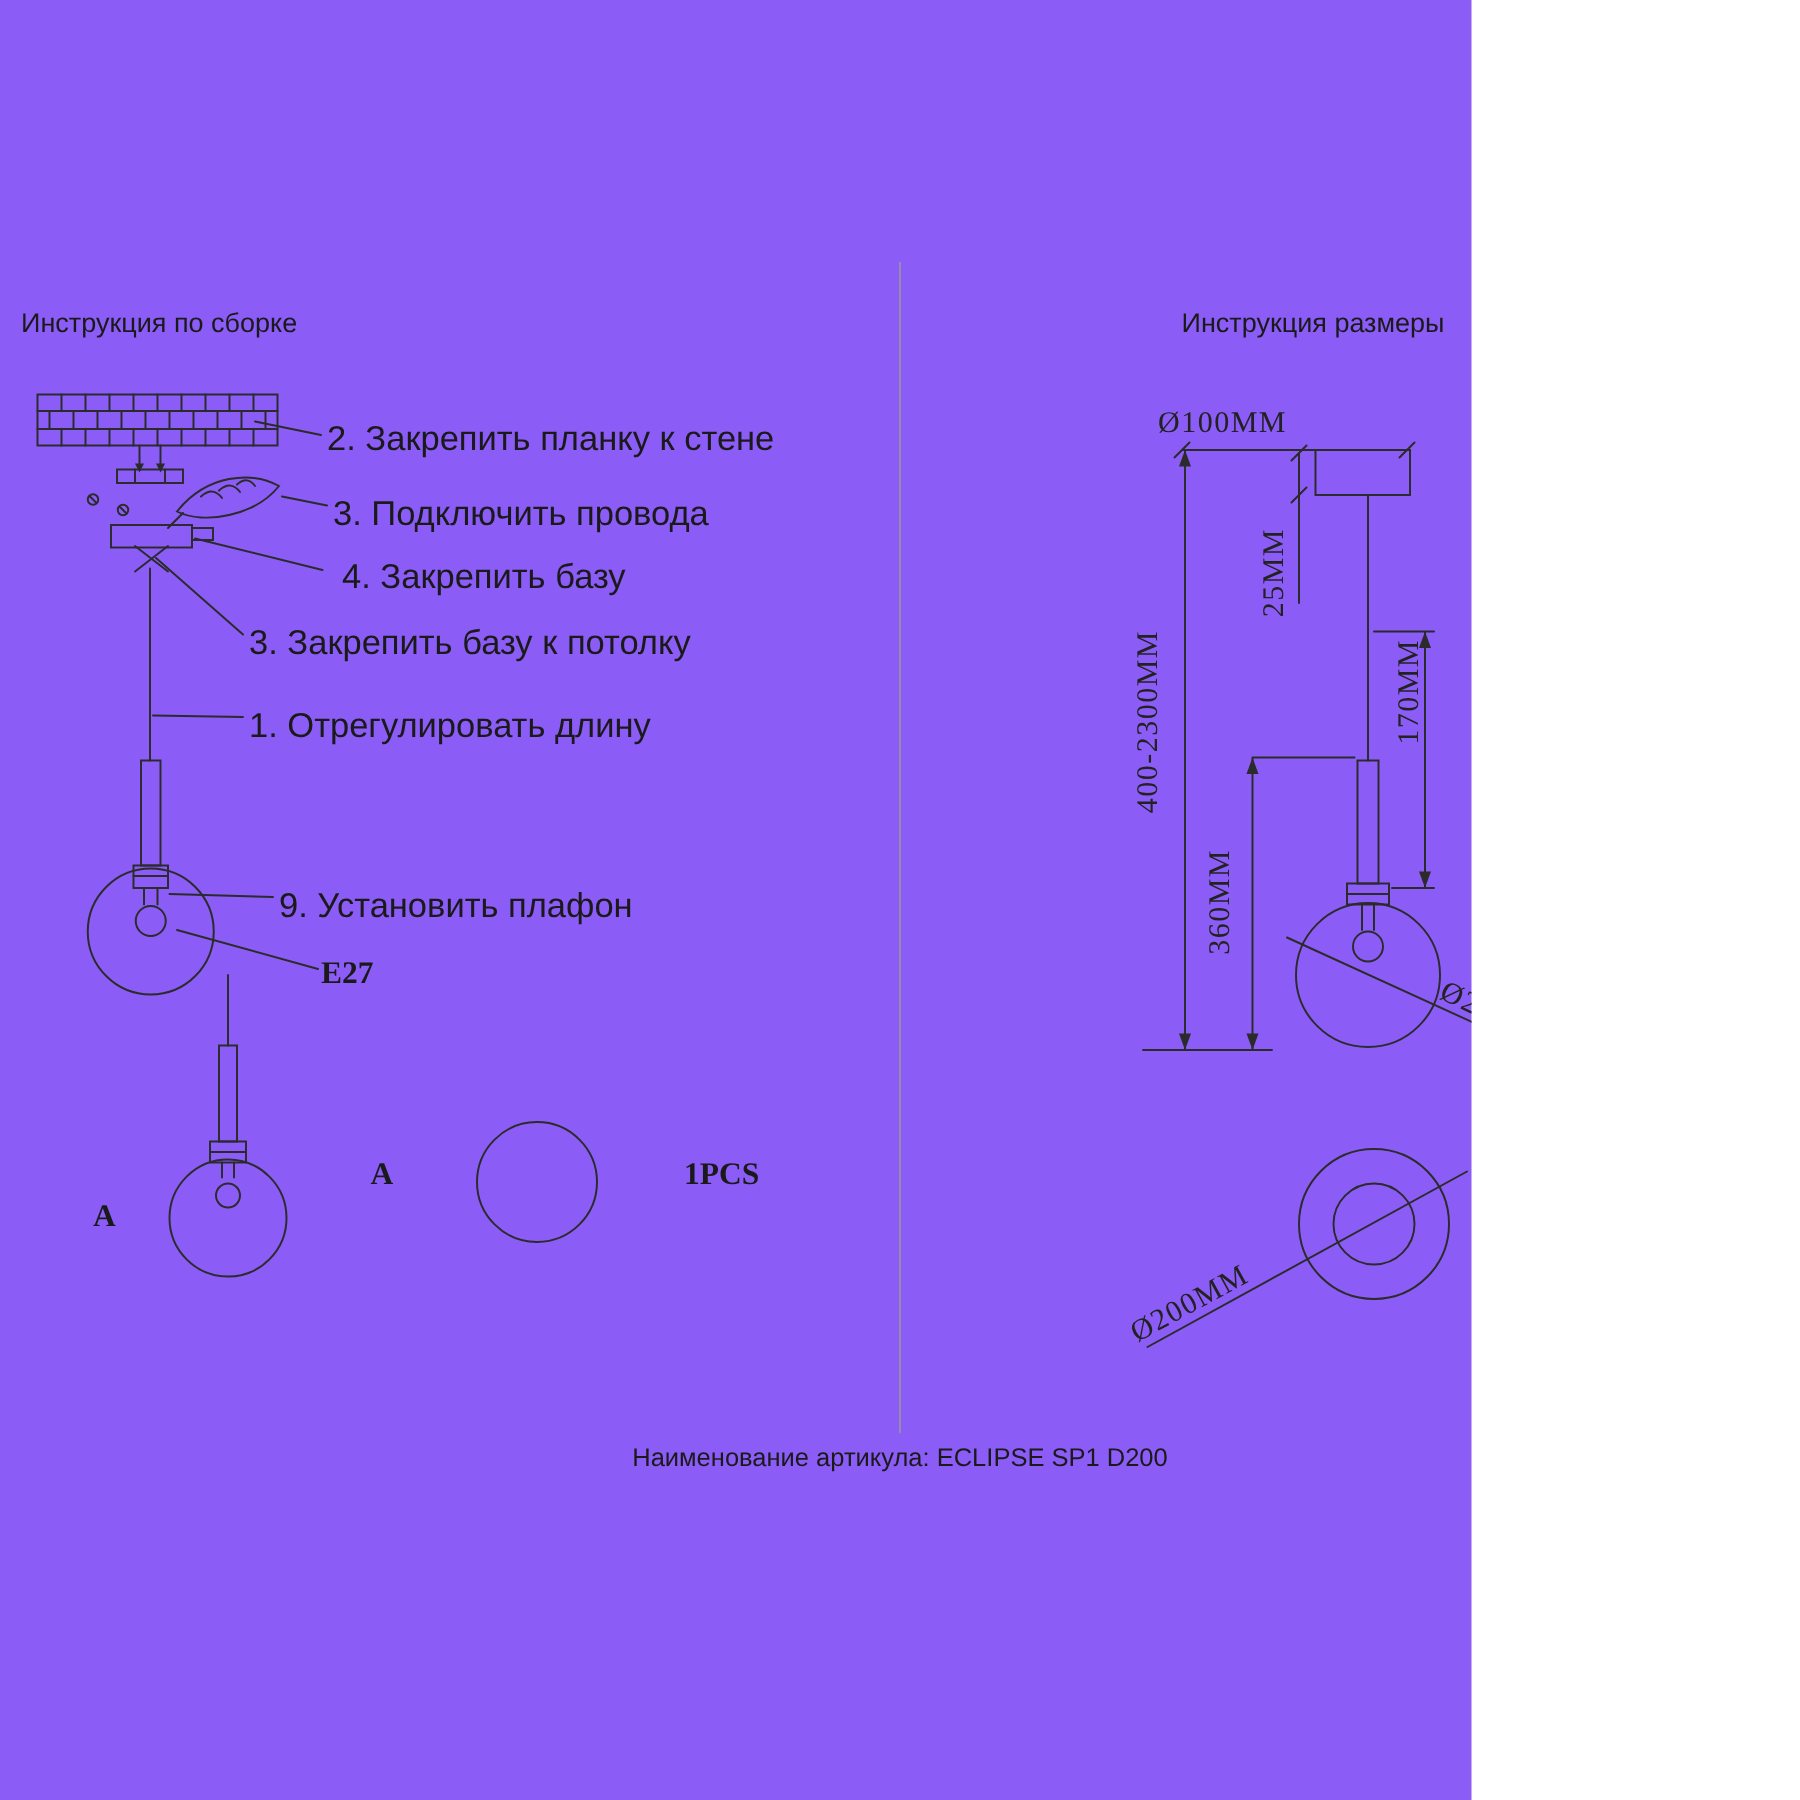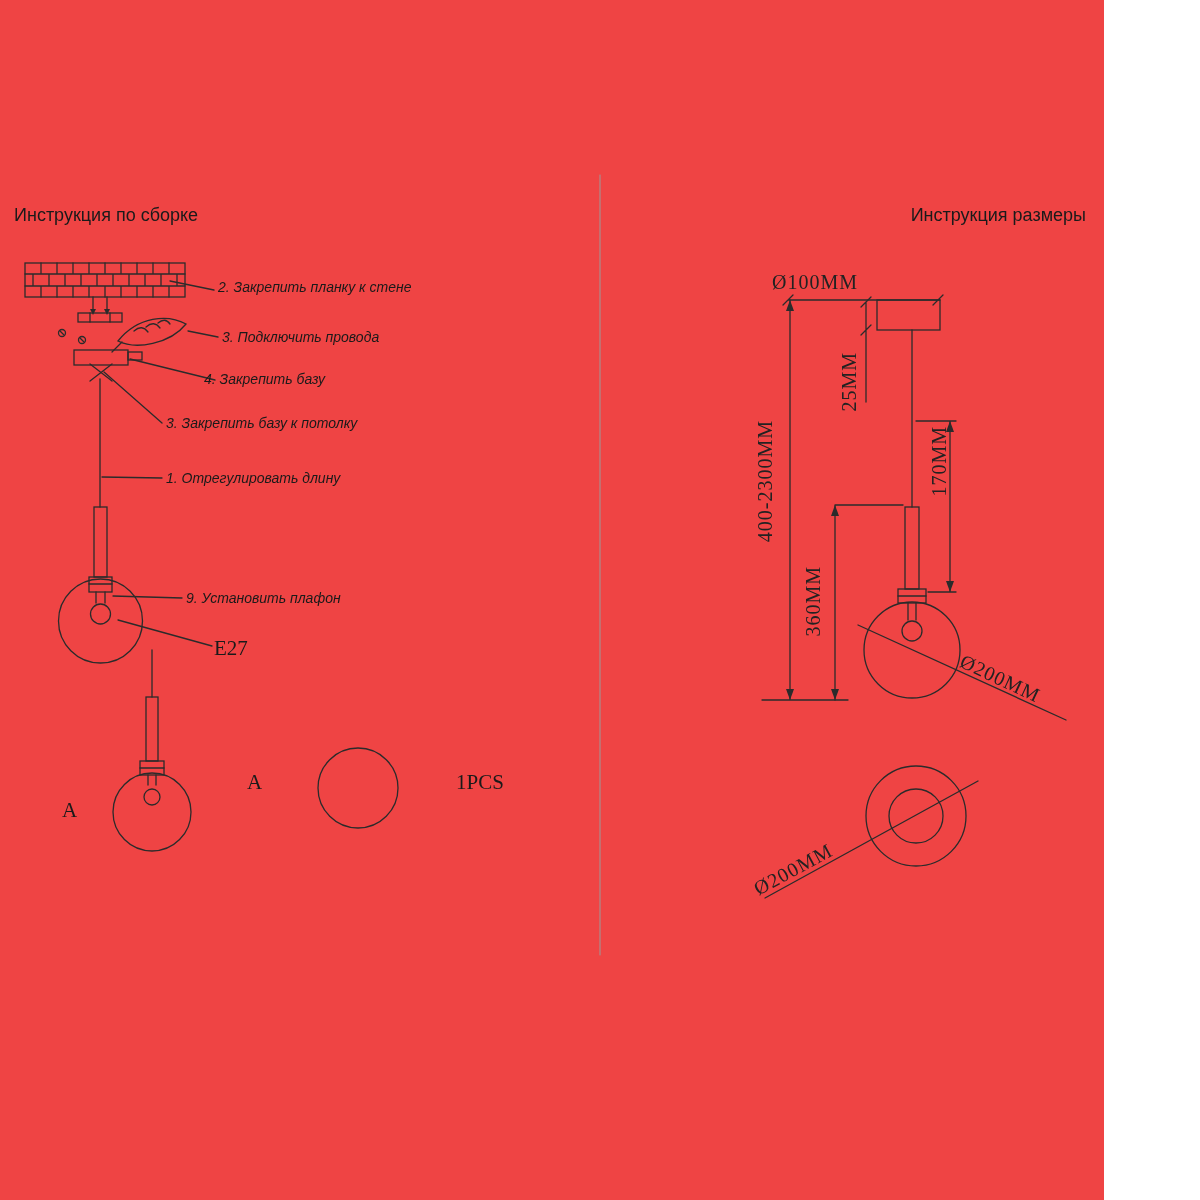--- a/index.html
+++ b/index.html
@@ -1,23 +1,23 @@
 <!DOCTYPE html>
 <html><head>
 <meta charset="utf-8">
 <style>
   html,body{margin:0;padding:0;background:#fff;}
-  .page{position:relative;width:1104px;height:1200px;background:#ef4444;overflow:hidden;
+  .page{position:relative;width:981px;height:1200px;background:#8b5cf6;overflow:hidden;
         font-family:"Liberation Sans",sans-serif;color:#1a1a1a;}
   svg{position:absolute;left:0;top:0;}
   .t{position:absolute;white-space:nowrap;}
   .title{font-size:18px;}
-  .step{font-size:14px;font-style:italic;}
+  .step{font-size:23px;}
   .serif{font-family:"Liberation Serif",serif;}
-  .big{font-size:21px;}
+  .big{font-size:21px;font-weight:bold;}
   .dim{font-family:"Liberation Serif",serif;font-size:20px;letter-spacing:1px;color:#222;}
   .vtext{writing-mode:vertical-rl;transform:rotate(180deg);}
   .dtext{transform-origin:0 0;}
   .footer{left:0;top:962px;width:1200px;text-align:center;font-size:17px;}
 </style>
 </head>
 <body>
 
 <div class="page">
 
@@ -133,31 +133,32 @@
         <path d="M765 898L978 781"></path>
       </g>
     </g>
   </svg>
 
   <div class="t title" style="left:14px;top:205px">Инструкция по сборке</div>
   <div class="t title" style="right:18px;top:205px">Инструкция размеры</div>
 
   <div class="t step" style="left:218px;top:279px">2. Закрепить планку к стене</div>
   <div class="t step" style="left:222px;top:329px">3. Подключить провода</div>
-  <div class="t step" style="left:204px;top:371px">4. Закрепить базу</div>
+  <div class="t step" style="left:228px;top:371px">4. Закрепить базу</div>
   <div class="t step" style="left:166px;top:415px">3. Закрепить базу к потолку</div>
   <div class="t step" style="left:166px;top:470px">1. Отрегулировать длину</div>
   <div class="t step" style="left:186px;top:590px">9. Установить плафон</div>
 
   <div class="t serif big" style="left:214px;top:636px">E27</div>
   <div class="t serif big" style="left:62px;top:798px">А</div>
   <div class="t serif big" style="left:247px;top:770px">А</div>
   <div class="t serif big" style="left:456px;top:770px">1PCS</div>
 
   <div class="t dim" style="left:772px;top:271px">Ø100MM</div>
   <div class="t dim vtext" style="left:838px;top:352px">25MM</div>
   <div class="t dim vtext" style="left:928px;top:426px">170MM</div>
   <div class="t dim vtext" style="left:754px;top:420px">400-2300MM</div>
   <div class="t dim vtext" style="left:802px;top:566px">360MM</div>
   <div class="t dim dtext" style="left:966px;top:650px;transform:rotate(25deg)">Ø200MM</div>
   <div class="t dim dtext" style="left:750px;top:880px;transform:rotate(-28.5deg)">Ø200MM</div>
 
+  <div class="t footer">Наименование артикула: ECLIPSE SP1 D200</div>
 </div>
 
 </body></html>

